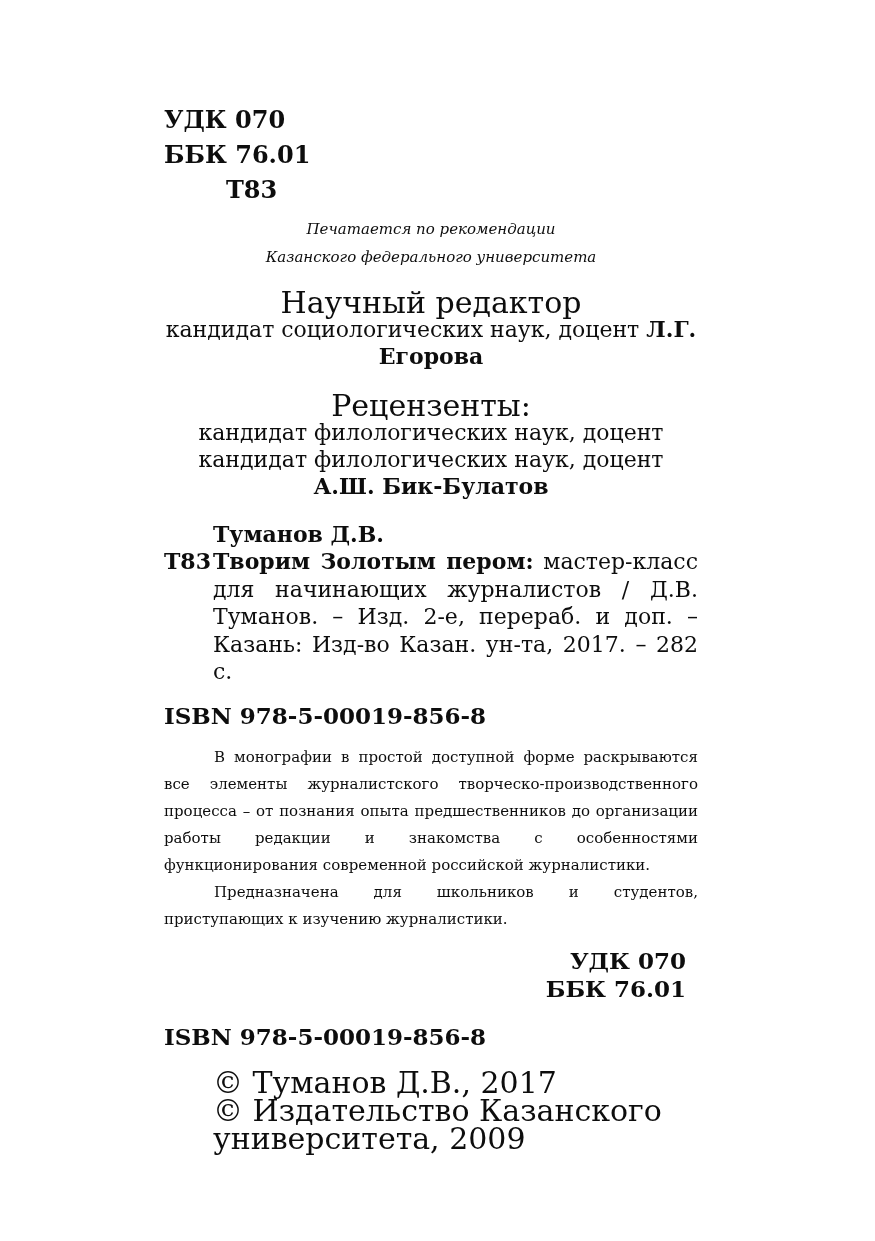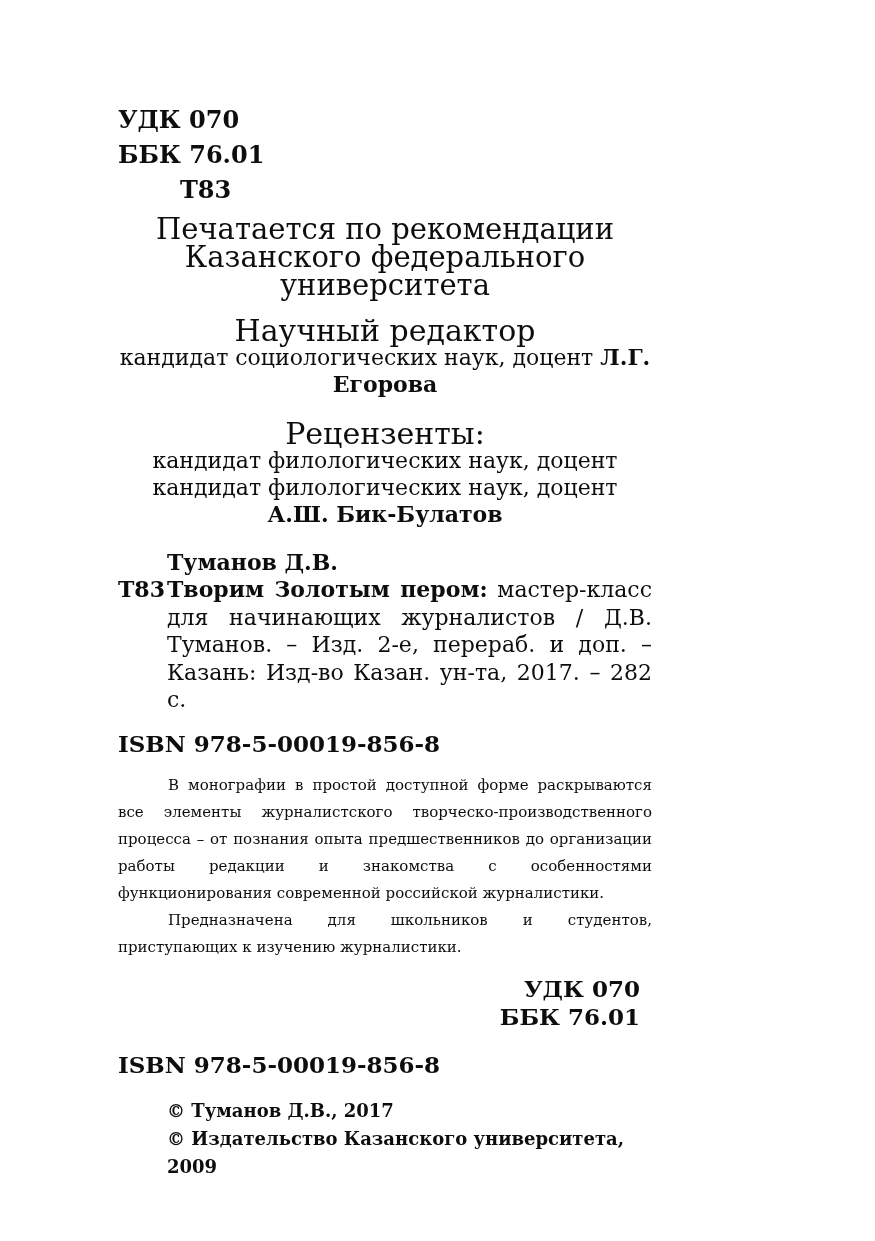--- a/index.html
+++ b/index.html
@@ -8,29 +8,31 @@
     width: 875px;
     height: 1241px;
     color: #0d0d0d;
     font-family: "DejaVu Serif", serif;
     overflow: hidden;
   }
   .page {
     width: 794px;
     height: 1241px;
     padding: 102px 142px 0 118px;
+    margin-left: 46px;
   }
   
   .top-codes { font-weight: bold; font-size: 24px; line-height: 35px; }
   .top-codes .indent { padding-left: 62px; }
   
   .recommendation {
     margin-top: 8px;
     text-align: center;
-    font-size: 29px;
+    font-style: italic;
+    font-size: 15px;
     line-height: 28px;
   }
   
   .editor { margin-top: 18px; text-align: center; font-size: 22px; line-height: 27px; }
   .heading-bold { font-weight: normal; font-size: 30px; }
   .bold { font-weight: bold; }
   
   .reviewers { margin-top: 22px; text-align: center; font-size: 22px; line-height: 27px; }
   
   .bib { margin-top: 20px; font-size: 22px; }
@@ -55,21 +57,21 @@
   
   .codes-right {
     margin-top: 14px;
     padding-right: 12px;
     text-align: right;
     font-weight: bold;
     font-size: 23px;
     line-height: 28px;
   }
   
-  .copyright { margin-top: 18px; padding-left: 49px; font-weight: bold; font-size: 18px; line-height: 28px; }
+  .copyright { margin-top: 18px; padding-left: 49px; font-weight: normal; font-size: 30px; line-height: 28px; }
 </style>
 </head>
 <body>
 
 <div class="page">
 
   <div class="top-codes">
     <div>УДК 070</div>
     <div>ББК 76.01</div>
     <div class="indent">Т83</div>

